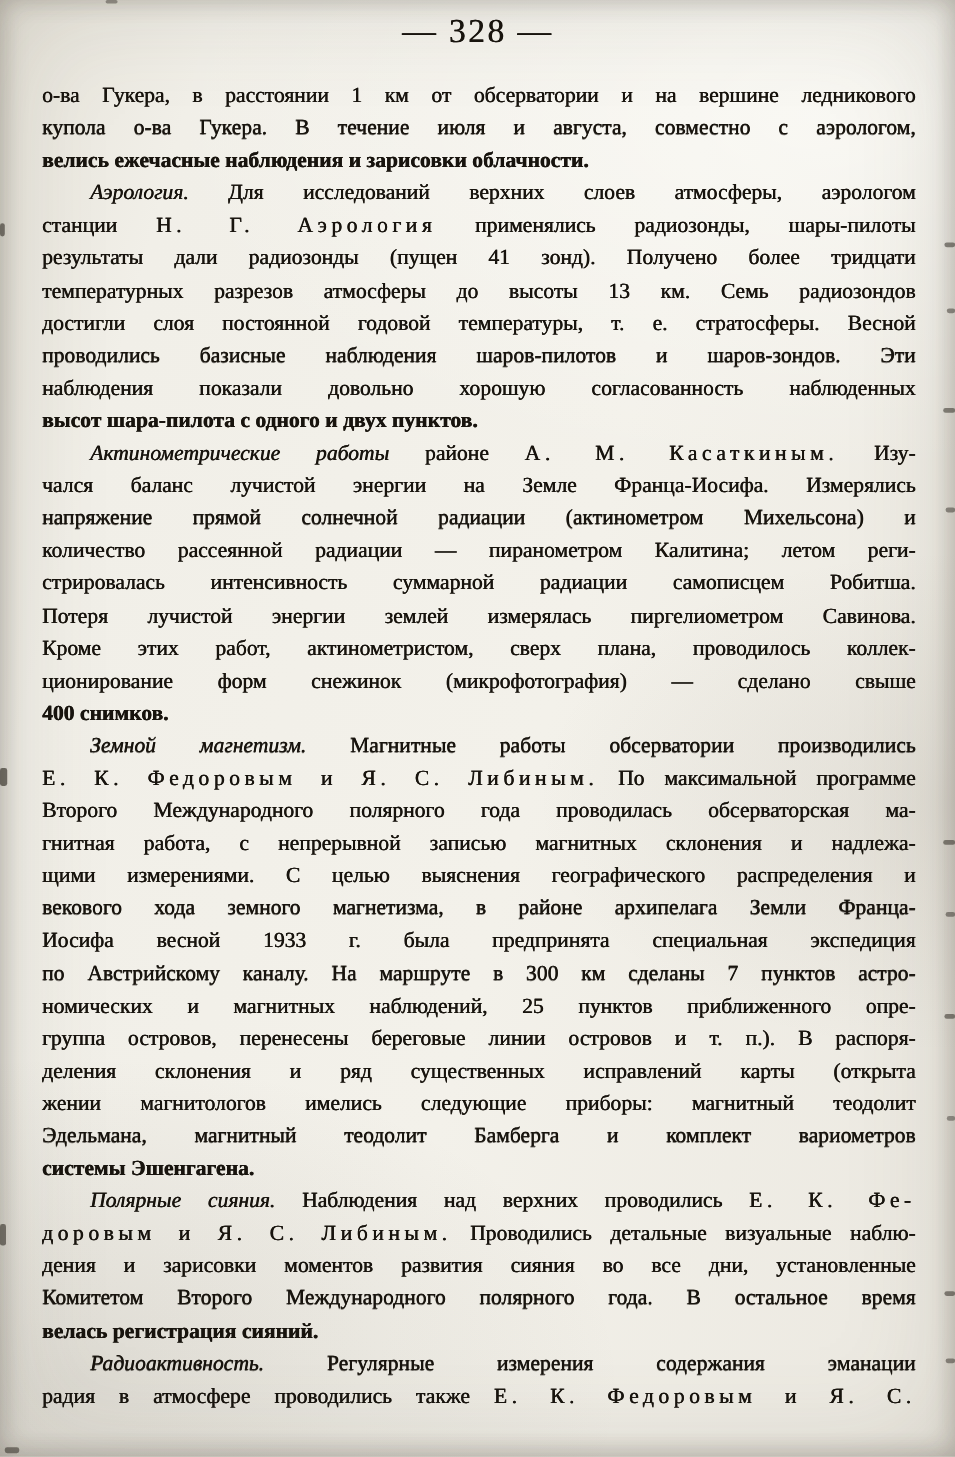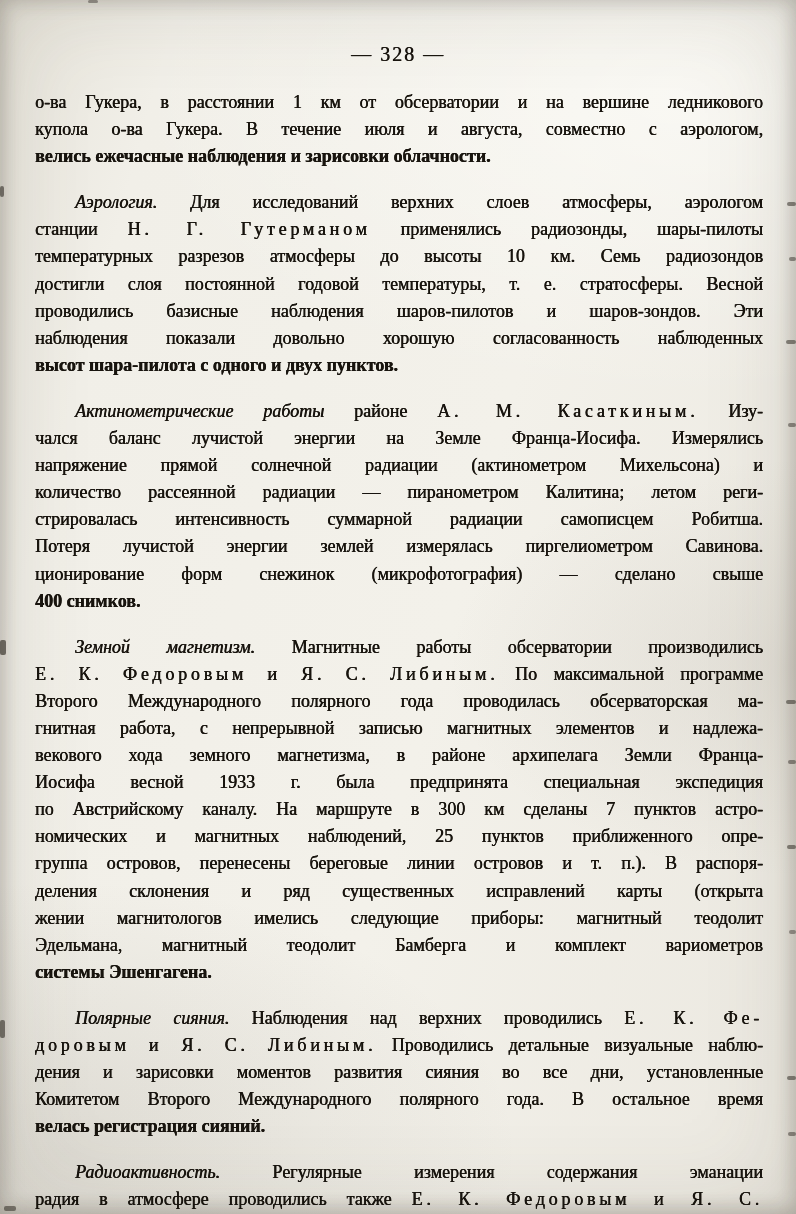--- a/index.html
+++ b/index.html
@@ -16,71 +16,74 @@
       radial-gradient(ellipse 500px 300px at 100% 55%, rgba(110,100,86,.10), rgba(110,100,86,0) 70%),
       linear-gradient(105deg,#e7e4db 0%,#f1efe8 16%,#f3f1ea 55%,#ebe8e0 100%);
     box-shadow:
       inset 0 0 95px rgba(88,78,62,.16),
       inset 5px 0 22px rgba(55,48,40,.12),
       inset -5px 0 22px rgba(55,48,40,.12),
       inset 0 -6px 18px rgba(55,48,40,.10);
     color:#18140e;
   }
   .page-header {
-    text-align:center; padding-top:11px; font-size:20px;
-    letter-spacing:2px; text-shadow:.4px 0 0 currentColor;margin-top:32px;
+    text-align:center; padding-top:11px; font-size:28px;
+    letter-spacing:2px; text-shadow:.4px 0 0 currentColor;
   }
   .page-body {
     padding:23px 33px 0 35px;
     font-size:18px; line-height:27.1px;
     text-shadow:.38px 0 0 currentColor, 0 .2px .3px rgba(24,20,14,.55);
   }
   .para { margin:0; }
   .line { text-align:justify; text-align-last:justify; }
   .line.last { text-align-last:left;font-weight:bold; }
-  .line.indent { text-indent:40px;margin-top:19px; }
+  .line.indent { text-indent:40px; }
   .s-i { font-style:italic; }
   .s-sp { letter-spacing:.21em; }
   .mark { position:absolute; background:#241f18; border-radius:2px; }
 </style>
 </head>
 <body>
 
 <div class="page">
   <div class="page-header">— 328 —</div>
   <div class="page-body">
       <div class="para">
         <div class="line"><span class="s-n">о-ва Гукера, в расстоянии 1 км от обсерватории и на вершине ледникового</span></div>
         <div class="line"><span class="s-n">купола о-ва Гукера. В течение июля и августа, совместно с аэрологом,</span></div>
         <div class="line last"><span class="s-n">велись ежечасные наблюдения и зарисовки облачности.</span></div>
       </div>
       <div class="para">
         <div class="line indent"><span class="s-i">Аэрология.</span><span class="s-n"> Для исследований верхних слоев атмосферы, аэрологом</span></div>
-        <div class="line"><span class="s-n">станции </span><span class="s-sp">Н. Г. Гутерманом</span><span class="s-n"> применялись радиозонды, шары-пилоты</span></div>
-        <div class="line"><span class="s-n">температурных разрезов атмосферы до высоты 10 км. Семь радиозондов</span></div>
+        <div class="line"><span class="s-n">станции </span><span class="s-sp">Н. Г. Аэрология</span><span class="s-n"> применялись радиозонды, шары-пилоты</span></div>
+        <div class="line"><span class="s-n">результаты дали радиозонды (пущен 41 зонд). Получено более тридцати</span></div>
+        <div class="line"><span class="s-n">температурных разрезов атмосферы до высоты 13 км. Семь радиозондов</span></div>
         <div class="line"><span class="s-n">достигли слоя постоянной годовой температуры, т. е. стратосферы. Весной</span></div>
         <div class="line"><span class="s-n">проводились базисные наблюдения шаров-пилотов и шаров-зондов. Эти</span></div>
         <div class="line"><span class="s-n">наблюдения показали довольно хорошую согласованность наблюденных</span></div>
         <div class="line last"><span class="s-n">высот шара-пилота с одного и двух пунктов.</span></div>
       </div>
       <div class="para">
         <div class="line indent"><span class="s-i">Актинометрические работы</span><span class="s-n"> районе </span><span class="s-sp">А. М. Касаткиным.</span><span class="s-n"> Изу-</span></div>
         <div class="line"><span class="s-n">чался баланс лучистой энергии на Земле Франца-Иосифа. Измерялись</span></div>
         <div class="line"><span class="s-n">напряжение прямой солнечной радиации (актинометром Михельсона) и</span></div>
         <div class="line"><span class="s-n">количество рассеянной радиации — пиранометром Калитина; летом реги-</span></div>
         <div class="line"><span class="s-n">стрировалась интенсивность суммарной радиации самописцем Робитша.</span></div>
         <div class="line"><span class="s-n">Потеря лучистой энергии землей измерялась пиргелиометром Савинова.</span></div>
+        <div class="line"><span class="s-n">Кроме этих работ, актинометристом, сверх плана, проводилось коллек-</span></div>
         <div class="line"><span class="s-n">ционирование форм снежинок (микрофотография) — сделано свыше</span></div>
         <div class="line last"><span class="s-n">400 снимков.</span></div>
       </div>
       <div class="para">
         <div class="line indent"><span class="s-i">Земной магнетизм.</span><span class="s-n"> Магнитные работы обсерватории производились</span></div>
         <div class="line"><span class="s-sp">Е. К. Федоровым и Я. С. Либиным.</span><span class="s-n"> По максимальной программе</span></div>
         <div class="line"><span class="s-n">Второго Международного полярного года проводилась обсерваторская ма-</span></div>
-        <div class="line"><span class="s-n">гнитная работа, с непрерывной записью магнитных элементов и надлежа-</span></div>
+        <div class="line"><span class="s-n">гнитная работа, с непрерывной записью магнитных склонения и надлежа-</span></div>
+        <div class="line"><span class="s-n">щими измерениями. С целью выяснения географического распределения и</span></div>
         <div class="line"><span class="s-n">векового хода земного магнетизма, в районе архипелага Земли Франца-</span></div>
         <div class="line"><span class="s-n">Иосифа весной 1933 г. была предпринята специальная экспедиция</span></div>
         <div class="line"><span class="s-n">по Австрийскому каналу. На маршруте в 300 км сделаны 7 пунктов астро-</span></div>
         <div class="line"><span class="s-n">номических и магнитных наблюдений, 25 пунктов приближенного опре-</span></div>
         <div class="line"><span class="s-n">группа островов, перенесены береговые линии островов и т. п.). В распоря-</span></div>
         <div class="line"><span class="s-n">деления склонения и ряд существенных исправлений карты (открыта</span></div>
         <div class="line"><span class="s-n">жении магнитологов имелись следующие приборы: магнитный теодолит</span></div>
         <div class="line"><span class="s-n">Эдельмана, магнитный теодолит Бамберга и комплект вариометров</span></div>
         <div class="line last"><span class="s-n">системы Эшенгагена.</span></div>
       </div>

